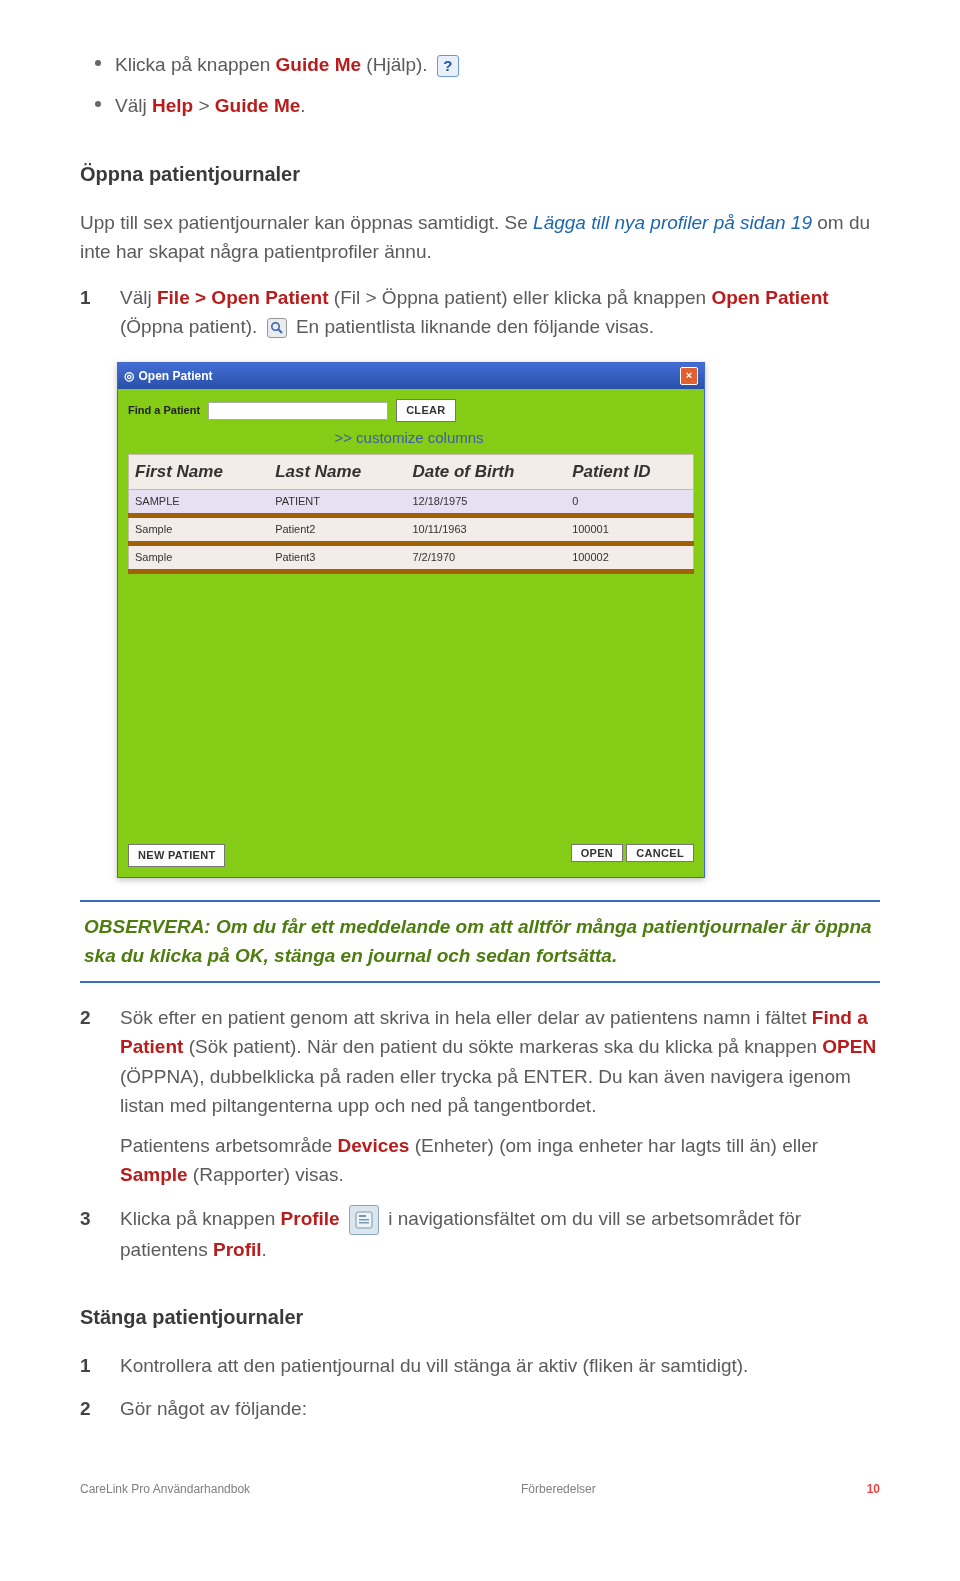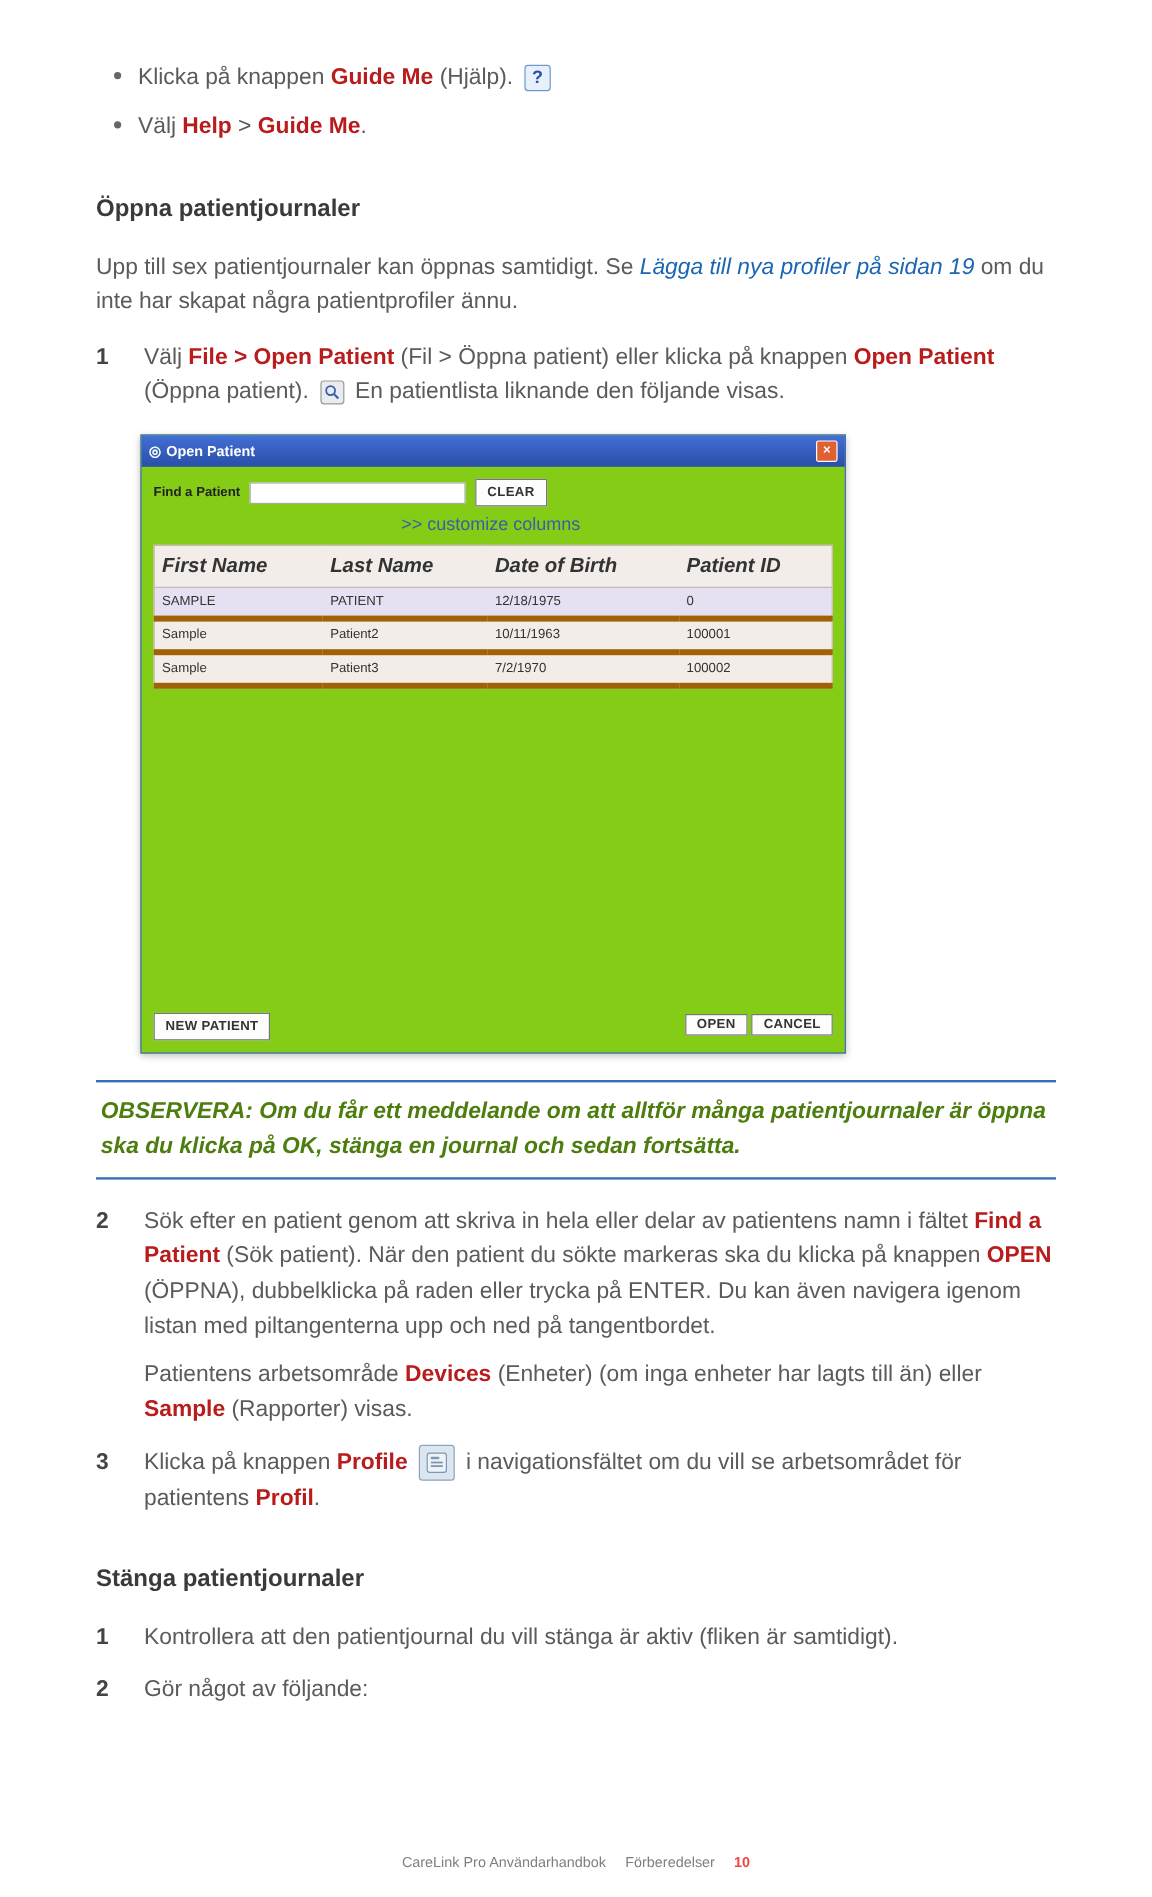--- a/index.html
+++ b/index.html
@@ -66,21 +66,21 @@
   .findrow input.find { width:180px; height:18px; border:1px solid #aaa; background:#fff; padding:0 3px;}
   .btn { border:1px solid #777; background:#fdfdfd; padding:2px 9px; font-size:11px; font-weight:700; letter-spacing:0.3px; cursor:default;}
   .cust { text-align:center; color:#3a5ea8; font-size:15px; margin:4px 4px 4px 0;}
   .table { width:100%; border:1px solid #c5b9b2; margin-top:4px; background:#f3ede9; border-collapse:collapse;}
   .table th { text-align:left; font-weight:700; padding:4px 6px; border-bottom:1px solid #c5b9b2; font-size:17px;font-style:italic;}
   .table td { padding:3px 6px; border-bottom:5px solid #a16207; font-size:11px;}
   .table tr.sel td { background:#e6e1f2; }
   .dlg-spacer { height:250px; }
   .dlg-footer { display:flex; justify-content:space-between; padding: 8px 10px 10px 10px;}
   .footer {
-    margin-top: 120px; display:flex; justify-content:center; gap:16px;
+    margin-top: 56px; display:flex; justify-content:space-between; gap:16px;
     font-size:12px; color:#7f7f7f; align-items:baseline;
   }
   .footer .pg { font-weight:700; color:#ef4444;}
 </style>
 </head>
 <body>
 
 <div class="bullet">
   <span class="dot"></span>
   <span>

